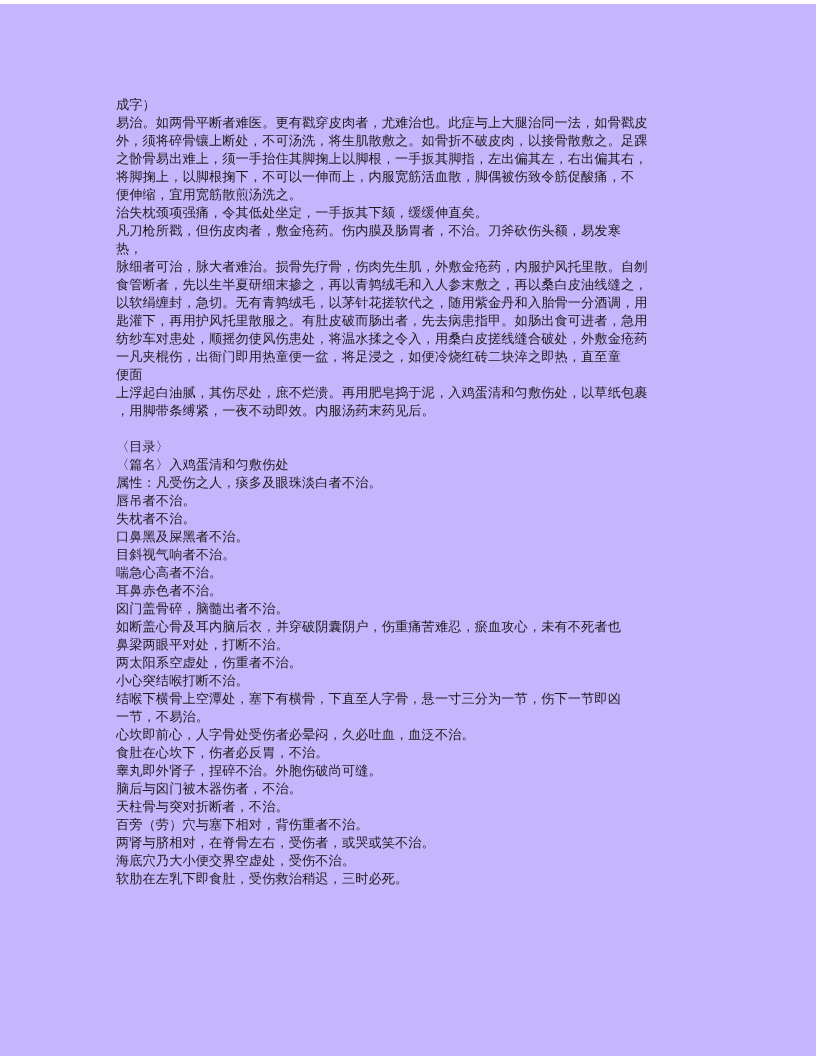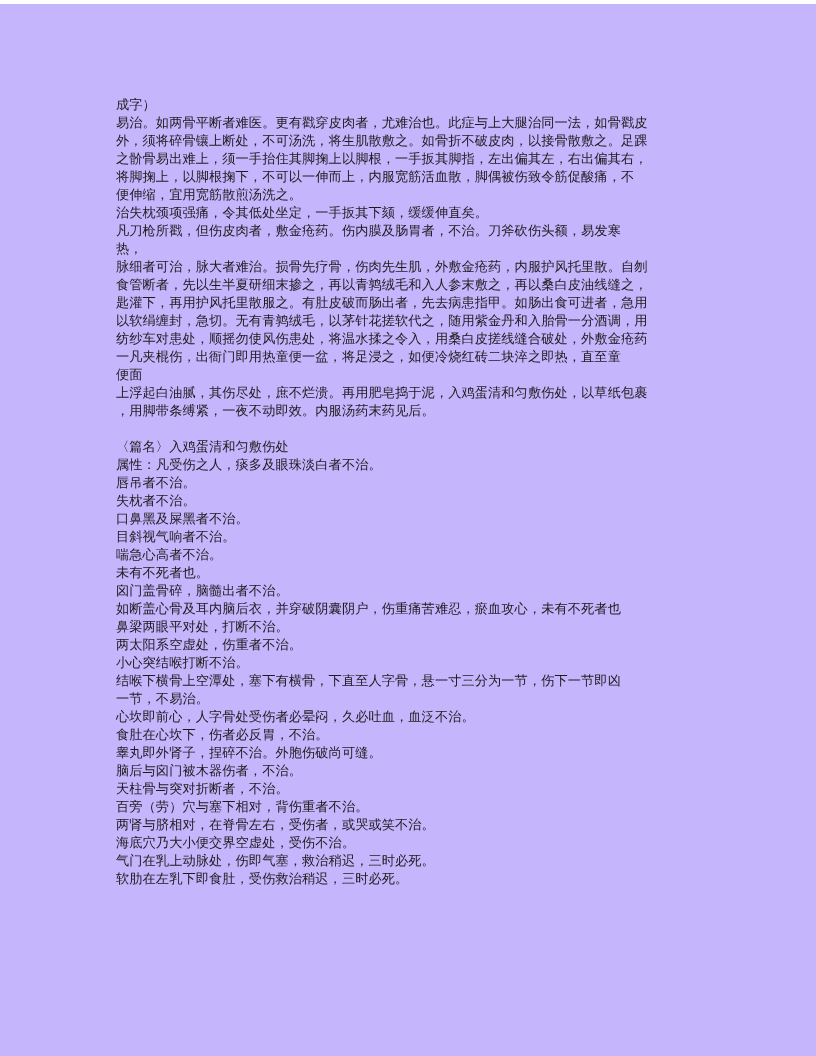--- a/index.html
+++ b/index.html
@@ -61,48 +61,48 @@
         <span class="line">易治。如两骨平断者难医。更有戳穿皮肉者，尤难治也。此症与上大腿治同一法，如骨戳皮</span>
         <span class="line">外，须将碎骨镶上断处，不可汤洗，将生肌散敷之。如骨折不破皮肉，以接骨散敷之。足踝</span>
         <span class="line">之骱骨易出难上，须一手抬住其脚掬上以脚根，一手扳其脚指，左出偏其左，右出偏其右，</span>
         <span class="line">将脚掬上，以脚根掬下，不可以一伸而上，内服宽筋活血散，脚偶被伤致令筋促酸痛，不</span>
         <span class="line">便伸缩，宜用宽筋散煎汤洗之。</span>
         <span class="line">治失枕颈项强痛，令其低处坐定，一手扳其下颏，缓缓伸直矣。</span>
         <span class="line">凡刀枪所戳，但伤皮肉者，敷金疮药。伤内膜及肠胃者，不治。刀斧砍伤头额，易发寒</span>
         <span class="line">热，</span>
         <span class="line">脉细者可治，脉大者难治。损骨先疗骨，伤肉先生肌，外敷金疮药，内服护风托里散。自刎</span>
         <span class="line">食管断者，先以生半夏研细末掺之，再以青鹑绒毛和入人参末敷之，再以桑白皮油线缝之，</span>
+        <span class="line">以软绢缠封，急切。无有青鹑绒毛，以茅针花搓软代之，随用紫金丹和入胎骨一分酒调，用</span>
         <span class="line">匙灌下，再用护风托里散服之。有肚皮破而肠出者，先去病患指甲。如肠出食可进者，急用</span>
-        <span class="line">以软绢缠封，急切。无有青鹑绒毛，以茅针花搓软代之，随用紫金丹和入胎骨一分酒调，用</span>
         <span class="line">纺纱车对患处，顺摇勿使风伤患处，将温水揉之令入，用桑白皮搓线缝合破处，外敷金疮药</span>
         <span class="line">一凡夹棍伤，出衙门即用热童便一盆，将足浸之，如便冷烧红砖二块淬之即热，直至童</span>
         <span class="line">便面</span>
         <span class="line">上浮起白油腻，其伤尽处，庶不烂溃。再用肥皂捣于泥，入鸡蛋清和匀敷伤处，以草纸包裹</span>
         <span class="line">，用脚带条缚紧，一夜不动即效。内服汤药末药见后。</span>
         <span class="blank-line"></span>
+        <span class="line">〈目录〉</span>
         <span class="line">〈篇名〉入鸡蛋清和匀敷伤处</span>
         <span class="line">属性：凡受伤之人，痰多及眼珠淡白者不治。</span>
         <span class="line">唇吊者不治。</span>
         <span class="line">失枕者不治。</span>
         <span class="line">口鼻黑及屎黑者不治。</span>
         <span class="line">目斜视气响者不治。</span>
         <span class="line">喘急心高者不治。</span>
-        <span class="line">未有不死者也。</span>
+        <span class="line">耳鼻赤色者不治。</span>
         <span class="line">囟门盖骨碎，脑髓出者不治。</span>
         <span class="line">如断盖心骨及耳内脑后衣，并穿破阴囊阴户，伤重痛苦难忍，瘀血攻心，未有不死者也</span>
         <span class="line">鼻梁两眼平对处，打断不治。</span>
         <span class="line">两太阳系空虚处，伤重者不治。</span>
         <span class="line">小心突结喉打断不治。</span>
         <span class="line">结喉下横骨上空潭处，塞下有横骨，下直至人字骨，悬一寸三分为一节，伤下一节即凶</span>
         <span class="line">一节，不易治。</span>
         <span class="line">心坎即前心，人字骨处受伤者必晕闷，久必吐血，血泛不治。</span>
         <span class="line">食肚在心坎下，伤者必反胃，不治。</span>
         <span class="line">睾丸即外肾子，捏碎不治。外胞伤破尚可缝。</span>
         <span class="line">脑后与囟门被木器伤者，不治。</span>
         <span class="line">天柱骨与突对折断者，不治。</span>
         <span class="line">百旁（劳）穴与塞下相对，背伤重者不治。</span>
         <span class="line">两肾与脐相对，在脊骨左右，受伤者，或哭或笑不治。</span>
         <span class="line">海底穴乃大小便交界空虚处，受伤不治。</span>
-        <span class="line">气门在乳上动脉处，伤即气塞，救治稍迟，三时必死。</span>
         <span class="line">软肋在左乳下即食肚，受伤救治稍迟，三时必死。</span>
       </div>
   </div>
 </div>
 
 </body></html>

